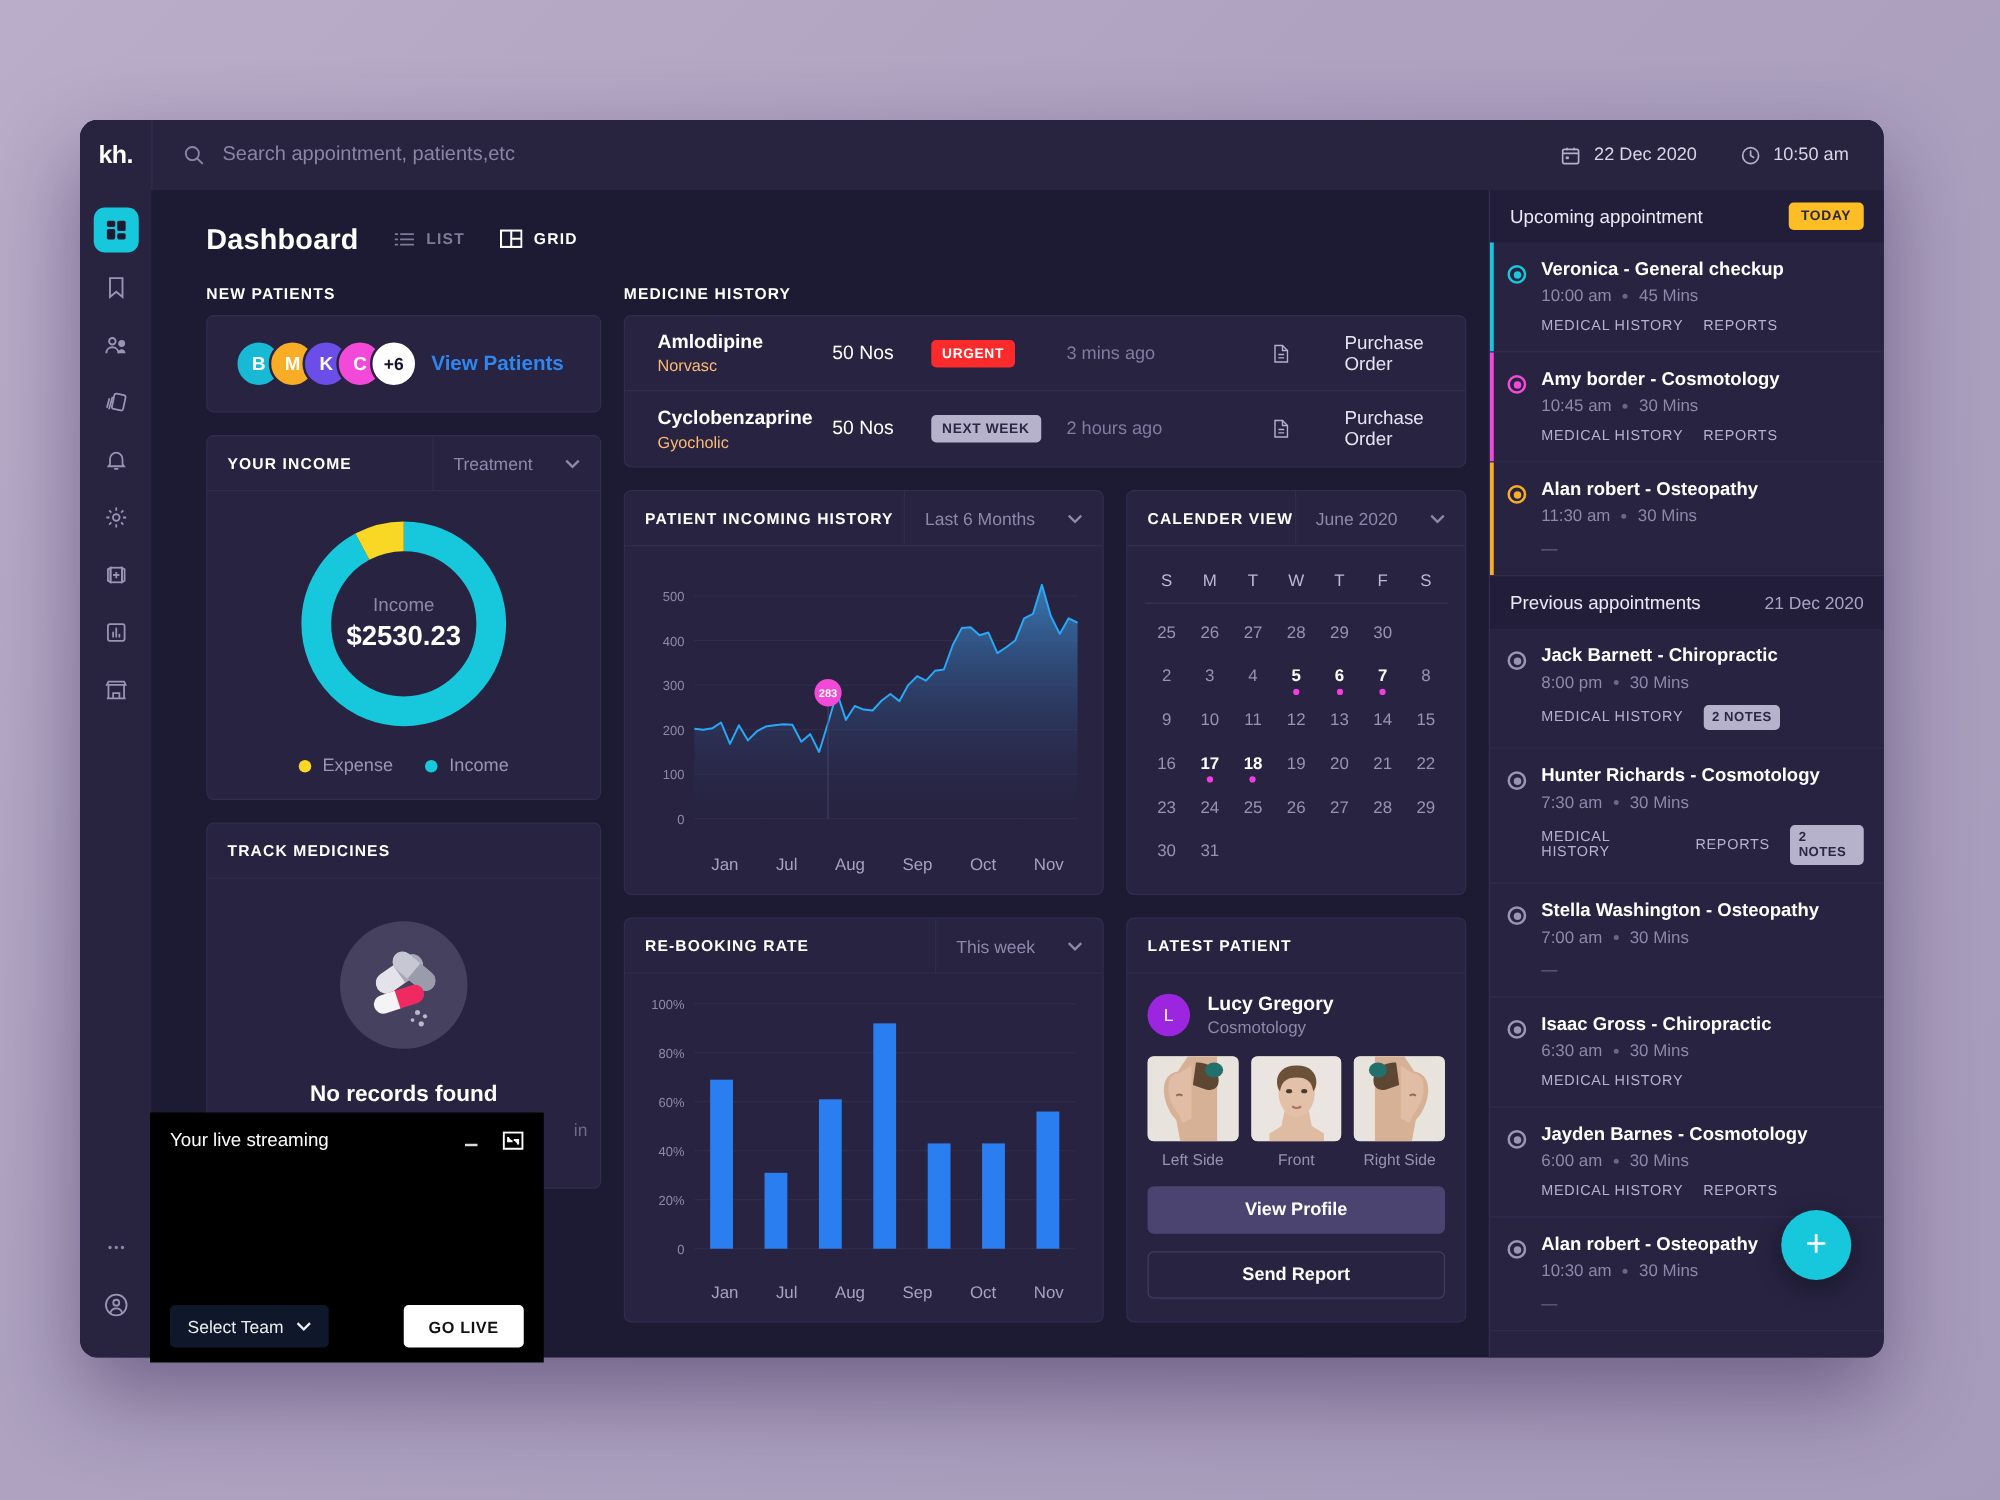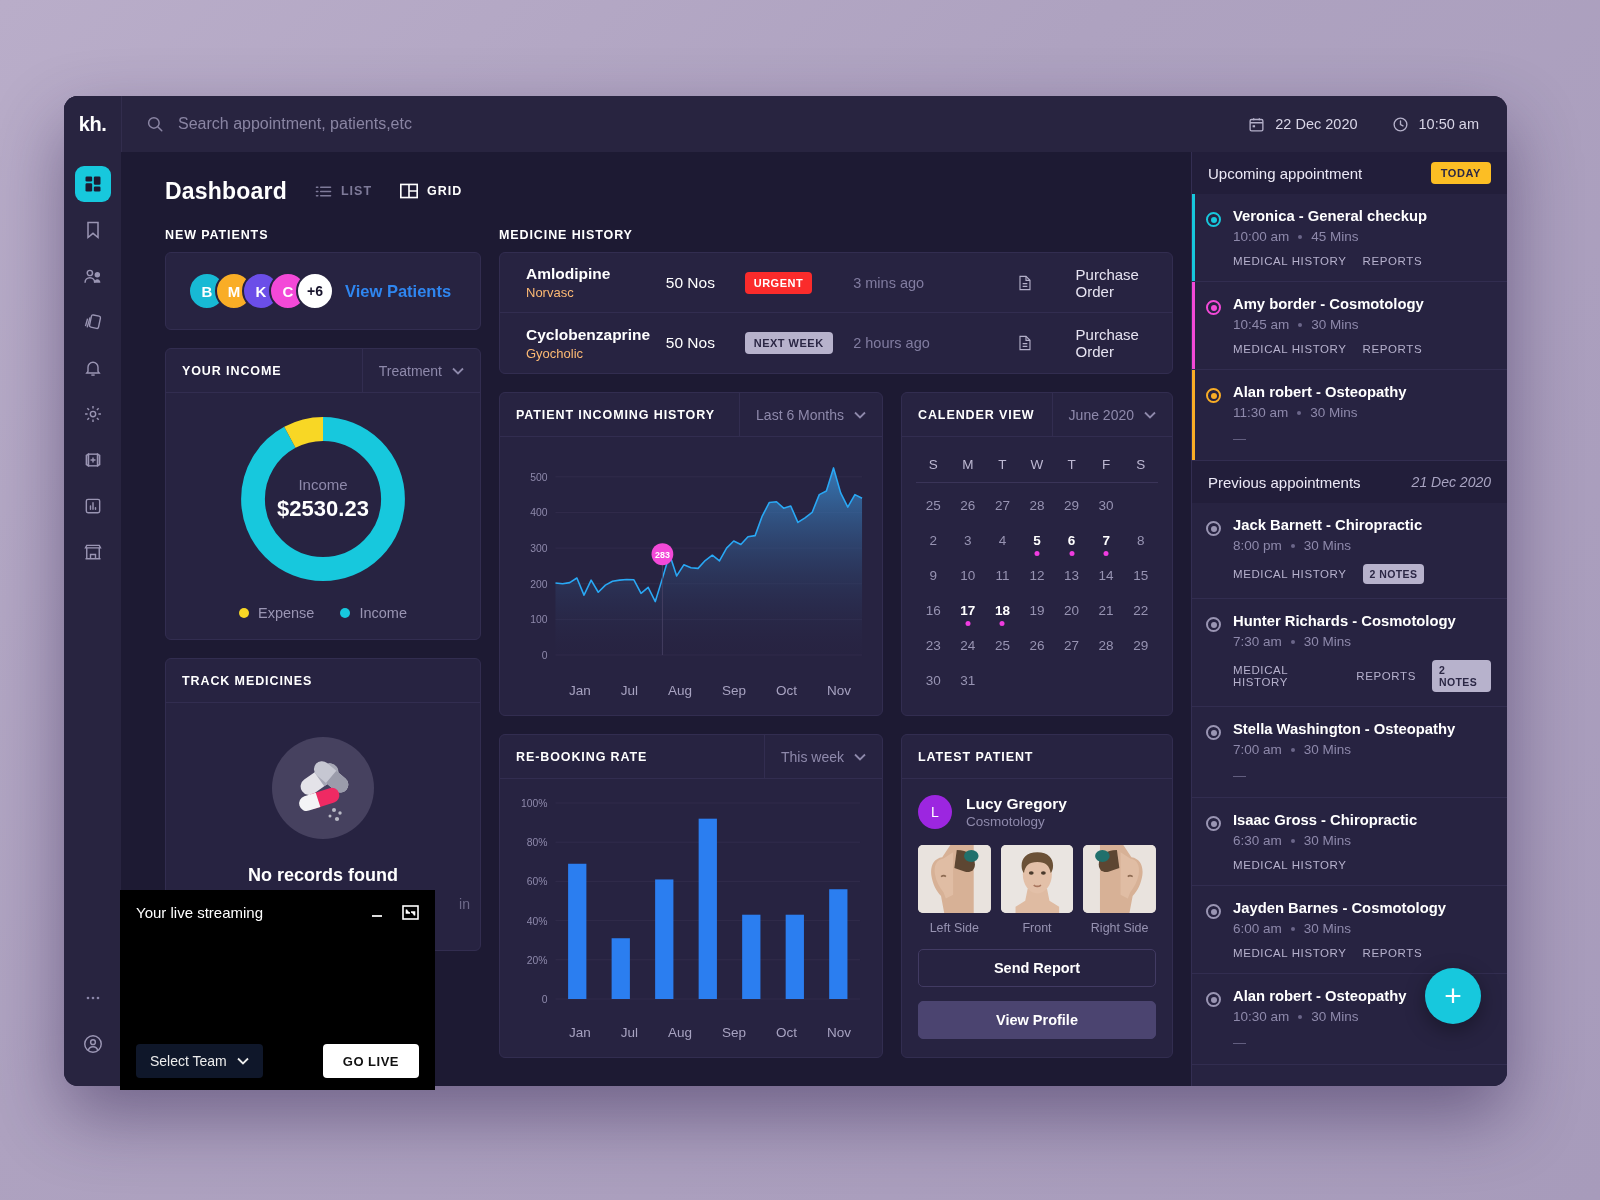--- a/index.html
+++ b/index.html
@@ -62,21 +62,21 @@
   .cols { display: flex; gap: 18px; padding: 16px 0 0 44px; }
   .col-left { width: 316px; flex: 0 0 316px; }
   .col-right { flex: 1; min-width: 0; padding-right: 18px; }
   .sec-label { font-size: 12.5px; font-weight: bold; color: #fff; letter-spacing: .9px; margin-bottom: 10px; }
   .card { background: #272341; border: 1px solid #322d50; border-radius: 6px; }
   .card-head {
     display: flex; align-items: stretch; border-bottom: 1px solid #322d50; height: 44px;
   }
   .card-title { flex: 1; display: flex; align-items: center; padding-left: 16px; font-size: 12.5px; font-weight: bold; color: #fff; letter-spacing: .9px; }
   .card-select {
-    display: flex; align-items: center; gap: 10px; padding: 0 16px;
+    display: flex; align-items: center; gap: 26px; padding: 0 16px;
     border-left: 1px solid #322d50; color: #8e89ab; font-size: 14px; cursor: pointer; white-space: nowrap;
   }
   
   .np-card { height: 78px; display: flex; align-items: center; padding: 0 22px; gap: 22px; }
   .avatars { display: flex; }
   .av {
     width: 38px; height: 38px; border-radius: 50%; margin-right: -11px;
     display: flex; align-items: center; justify-content: center;
     font-weight: bold; font-size: 15px; color: #fff; border: 2px solid #272341;
   }
@@ -136,21 +136,21 @@
   .lp-thumbs { display: flex; gap: 10px; margin-top: 16px; }
   .thumb-wrap { flex: 1; text-align: center; }
   .thumb { width: 100%; height: 68px; border-radius: 5px; overflow: hidden; background: #ded7d2; }
   .thumb-cap { color: #9793b2; font-size: 12.5px; margin-top: 8px; text-align: center; }
   .btn { display: block; width: 100%; margin-top: 14px; height: 38px; border-radius: 5px; border: 1px solid #423b63; background: transparent; color: #fff; font-size: 14.5px; font-weight: bold; cursor: pointer; font-family: inherit; }
   .btn.primary { background: #4b4470; border-color: #4b4470; }
   
   .right { width: 316px; flex: 0 0 316px; background: #272341; border-left: 1px solid #332e52; overflow: hidden; position: relative; }
   .rp-head { height: 42px; display: flex; align-items: center; justify-content: space-between; padding: 0 16px; background: #221e3a; }
   .rp-title { color: #ece9f6; font-size: 15px; }
-  .rp-date { color: #a9a4c2; font-size: 14px; font-style: italic; }
+  .rp-date { color: #a9a4c2; font-size: 14px; }
   .pill-today { background: #fcbe24; color: #2b2745; font-size: 11px; font-weight: bold; padding: 5px 10px; border-radius: 4px; letter-spacing: .6px; }
   .appt { display: flex; gap: 12px; padding: 14px 16px 14px 14px; border-bottom: 1px solid #322d50; position: relative; }
   .appt .stripe { position: absolute; left: 0; top: 0; bottom: 0; width: 3px; }
   .ring { width: 15px; height: 15px; border-radius: 50%; border: 2px solid #9a95b3; margin-top: 4px; flex: 0 0 15px; position: relative; }
   .ring::after { content: ""; position: absolute; inset: 2.5px; border-radius: 50%; background: #9a95b3; }
   .appt-main { flex: 1; min-width: 0; }
   .appt-name { color: #fff; font-size: 14.8px; font-weight: bold; }
   .appt-meta { color: #8e89ab; font-size: 13.5px; margin-top: 5px; display: flex; align-items: center; gap: 9px; }
   .appt-meta .sep { width: 4px; height: 4px; border-radius: 50%; background: #6b6689; }
   .appt-links { display: flex; align-items: center; gap: 16px; margin-top: 11px; }
@@ -656,22 +656,22 @@
                         <path d="M40 12c7 1 10 7 9 15-1 7-4 13-8 17l-3 16H14V0h18z" fill="#d7b196"></path>
                         <path d="M39 13c6 1 8 6 7 13-1 6-4 11-7 15l-2 5-6-3V8z" fill="#e0bda4"></path>
                         <path d="M28 6c-9 0-15 5-15 12 0 5 4 7 8 6l9-3z" fill="#5d4632"></path>
                         <ellipse cx="16" cy="11" rx="6" ry="5" fill="#21706c"></ellipse>
                         <path d="M41 28c-1.5-1-3-1-4 0" stroke="#8d6b52" stroke-width="1.3" fill="none"></path>
                       </svg>
                     </div>
                     <div class="thumb-cap">Right Side</div>
                   </div>
                 </div>
+                <button class="btn primary">View Profile</button>
                 <button class="btn">Send Report</button>
-                <button class="btn primary">View Profile</button>
               </div>
             </div>
           </div>
         </div>
       </div>
     </div>
 
     <div class="right">
       <div class="rp-head">
         <span class="rp-title">Upcoming appointment</span>

